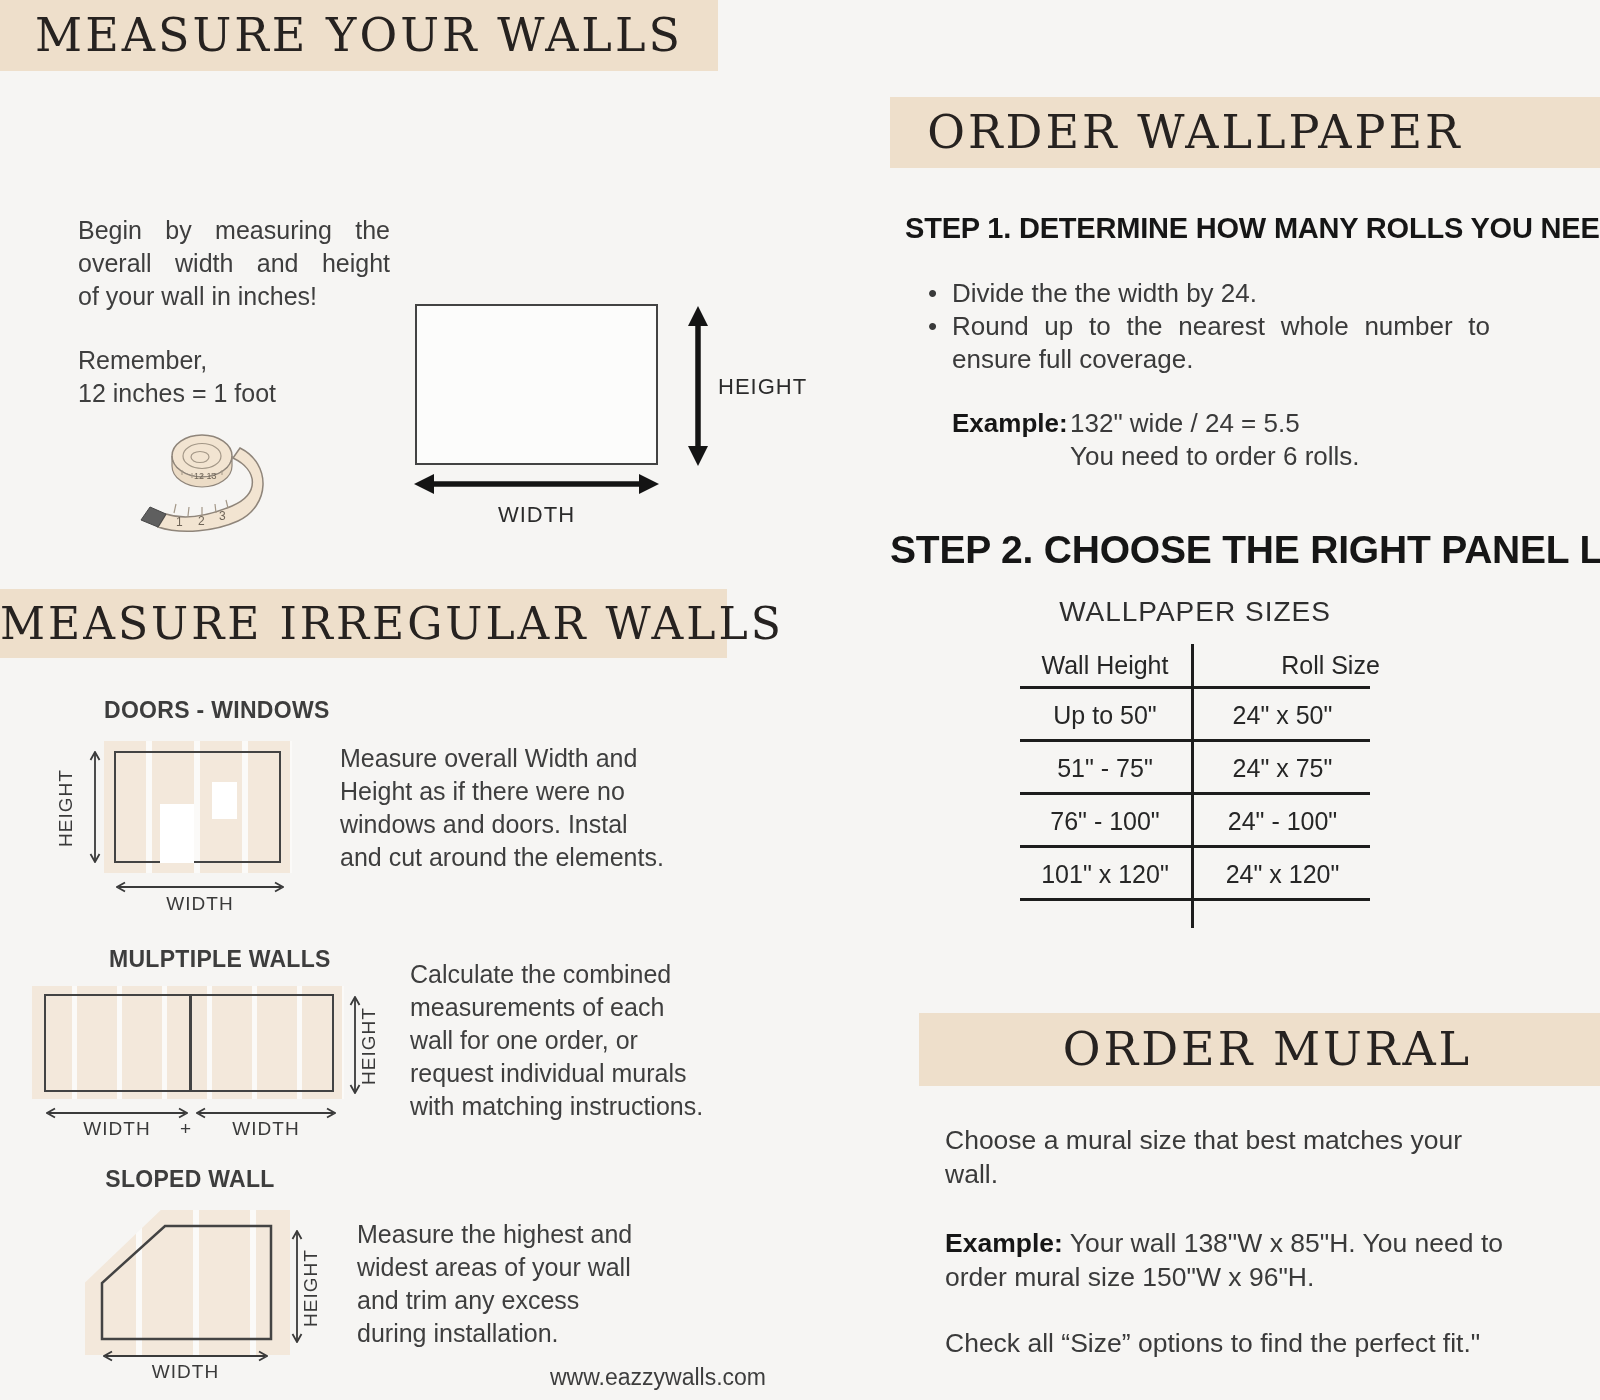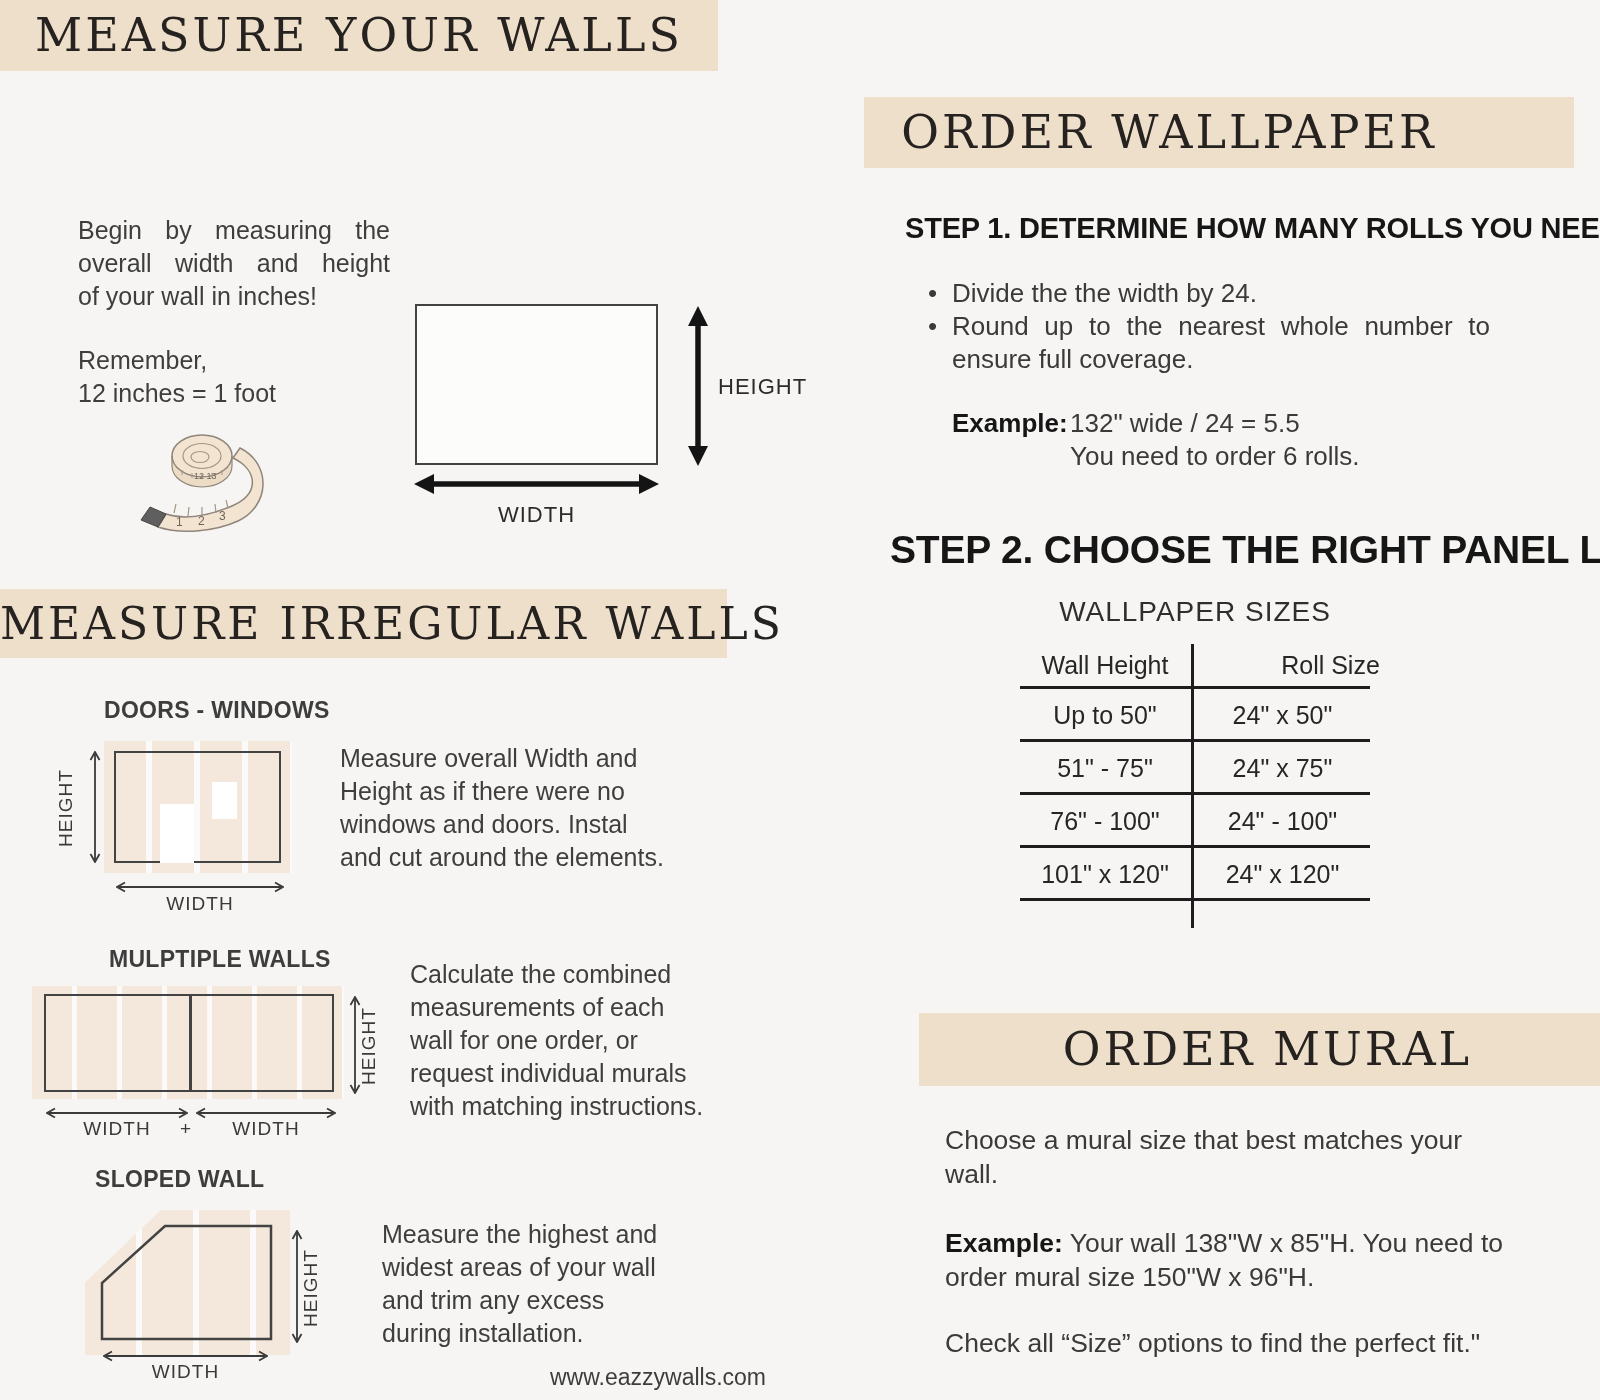--- a/index.html
+++ b/index.html
@@ -7,21 +7,21 @@
     position:relative;width:1600px;height:1400px;background:#f6f5f3;
     font-family:"Liberation Sans", sans-serif;color:#3e3e3e;overflow:hidden;
   }
   .abs{position:absolute;}
   .band{background:#eedfcb;}
   .serif-title{
     font-family:"DejaVu Serif", serif;font-weight:400;color:#262220;
     letter-spacing:3px;text-align:center;white-space:nowrap;
   }
   .subhead{font-weight:bold;color:#161616;letter-spacing:-0.2px;white-space:nowrap;}
-  .mini-head{font-weight:bold;color:#3d3d3d;font-size:23px;letter-spacing:0.3px;text-align:left;white-space:nowrap;}
+  .mini-head{font-weight:bold;color:#3d3d3d;font-size:23px;letter-spacing:0.3px;text-align:center;white-space:nowrap;}
   .body-text{font-size:25px;line-height:33px;color:#3e3e3e;white-space:nowrap;}
   .body-text-r{font-size:26px;line-height:33px;color:#3a3a3a;white-space:nowrap;}
   .jline{text-align:justify;text-align-last:justify;white-space:normal;}
   .dlabel{font-size:19px;color:#3a3a3a;letter-spacing:1px;text-align:center;white-space:nowrap;}
   .biglabel{font-size:22px;color:#2b2b2b;letter-spacing:1px;white-space:nowrap;}
   .vrot{transform:rotate(-90deg);transform-origin:center center;}
   .stripes-doors{background:repeating-linear-gradient(to right,#f3e8db 0px,#f3e8db 42px,#fbfaf8 42px,#fbfaf8 48px);}
   .stripes-multi{background:repeating-linear-gradient(to right,#f3e8db 0px,#f3e8db 40px,#fbfaf8 40px,#fbfaf8 45px);}
   .stripes-sloped{background:repeating-linear-gradient(to right,#f3e8db 0px,#f3e8db 51px,#fbfaf8 51px,#fbfaf8 57px);}
   .wall-outline{border:2.5px solid #434343;box-sizing:border-box;}
@@ -150,30 +150,30 @@
     <polyline points="2.5,104 7,112 11.5,104" fill="none" stroke="#3a3a3a" stroke-width="1.8"></polyline>
   </svg>
   <div class="abs dlabel vrot" style="left:271px;top:1277px;width:80px;">HEIGHT</div>
   <svg class="abs" style="left:103px;top:1349px;" width="165" height="14" viewBox="0 0 165 14">
     <line x1="3" y1="7" x2="162" y2="7" stroke="#3a3a3a" stroke-width="1.8"></line>
     <polyline points="9,2.5 1,7 9,11.5" fill="none" stroke="#3a3a3a" stroke-width="1.8"></polyline>
     <polyline points="156,2.5 164,7 156,11.5" fill="none" stroke="#3a3a3a" stroke-width="1.8"></polyline>
   </svg>
   <div class="abs dlabel" style="left:103px;top:1361px;width:165px;">WIDTH</div>
 
-  <div class="abs body-text" style="left:357px;top:1218px;margin-left:25px;">
+  <div class="abs body-text" style="left:357px;top:1218px;">
     <div>Measure the highest and</div>
     <div>widest areas of your wall</div>
     <div>and trim any excess</div>
     <div>during installation.</div>
   </div>
 
   <div class="abs" style="left:550px;top:1364px;width:480px;font-size:23px;color:#3d3d3d;">www.eazzywalls.com</div>
 
-  <div class="abs band" style="left:864px;top:97px;width:710px;height:71px;">
+  <div class="abs band" style="left:890px;top:97px;width:710px;height:71px;">
     <div class="serif-title" style="font-size:46px;line-height:71px;width:610px;">ORDER WALLPAPER</div>
   </div>
 
   <div class="abs subhead" style="left:905px;top:212px;font-size:29px;">STEP 1. DETERMINE HOW MANY ROLLS YOU NEED:</div>
 
   <div class="abs body-text-r" style="left:928px;top:277px;">•</div>
   <div class="abs body-text-r" style="left:952px;top:277px;">Divide the the width by 24.</div>
   <div class="abs body-text-r" style="left:928px;top:310px;">•</div>
   <div class="abs body-text-r jline" style="left:952px;top:310px;width:538px;">Round up to the nearest whole number to</div>
   <div class="abs body-text-r" style="left:952px;top:343px;">ensure full coverage.</div>

